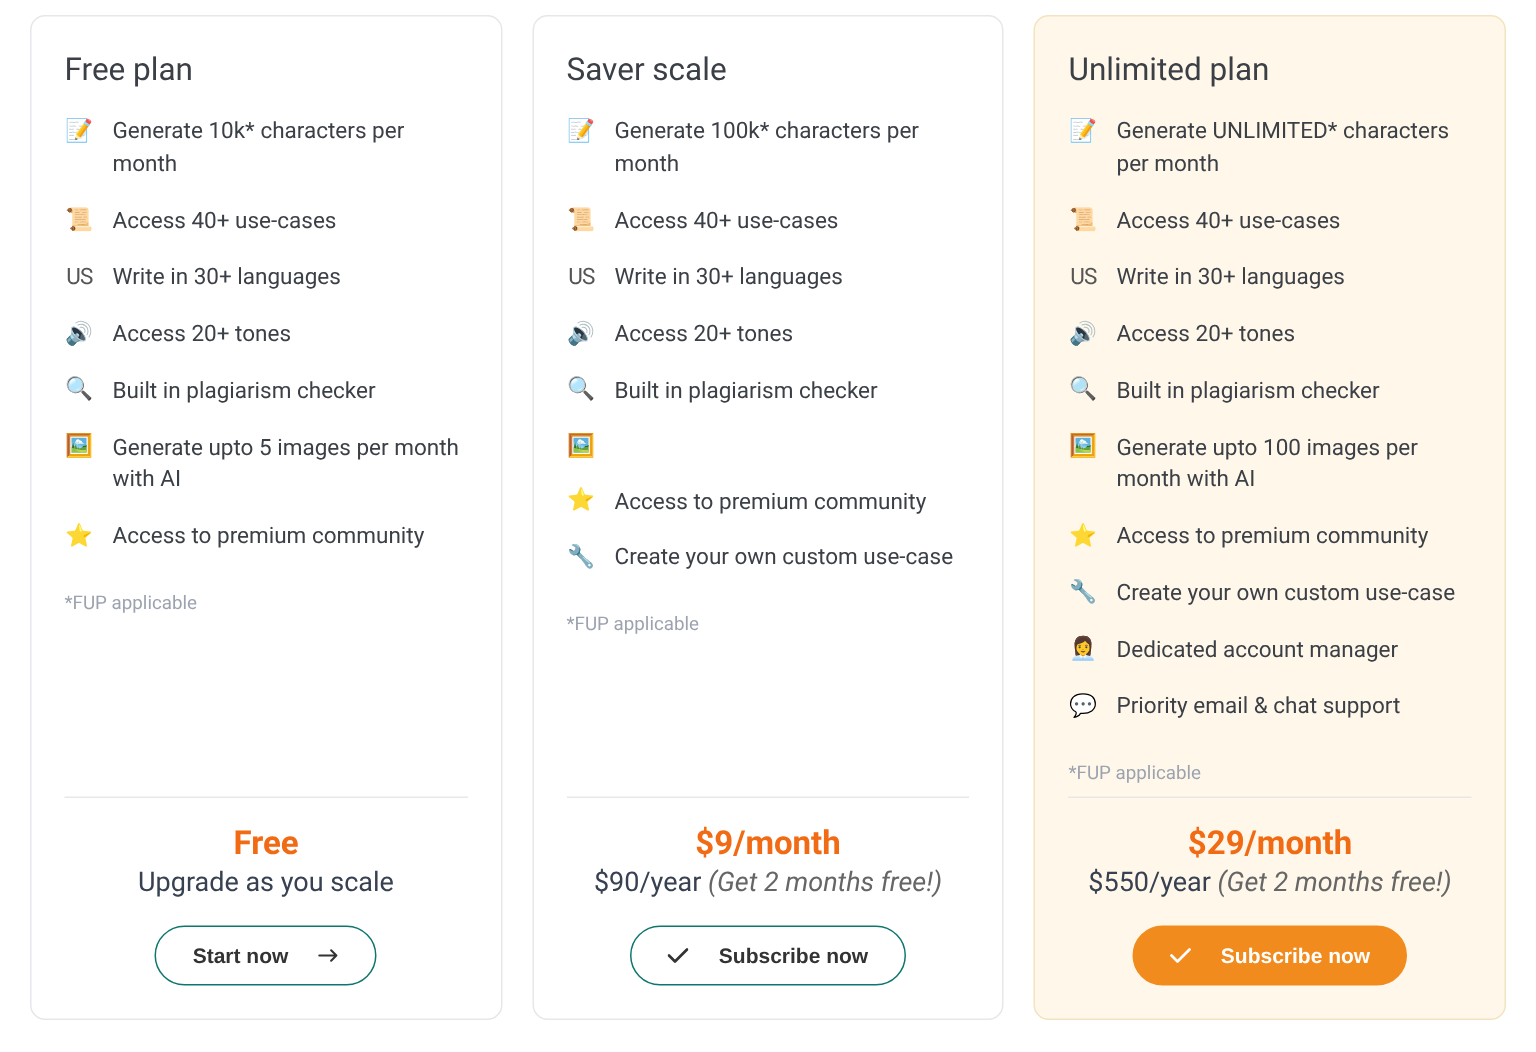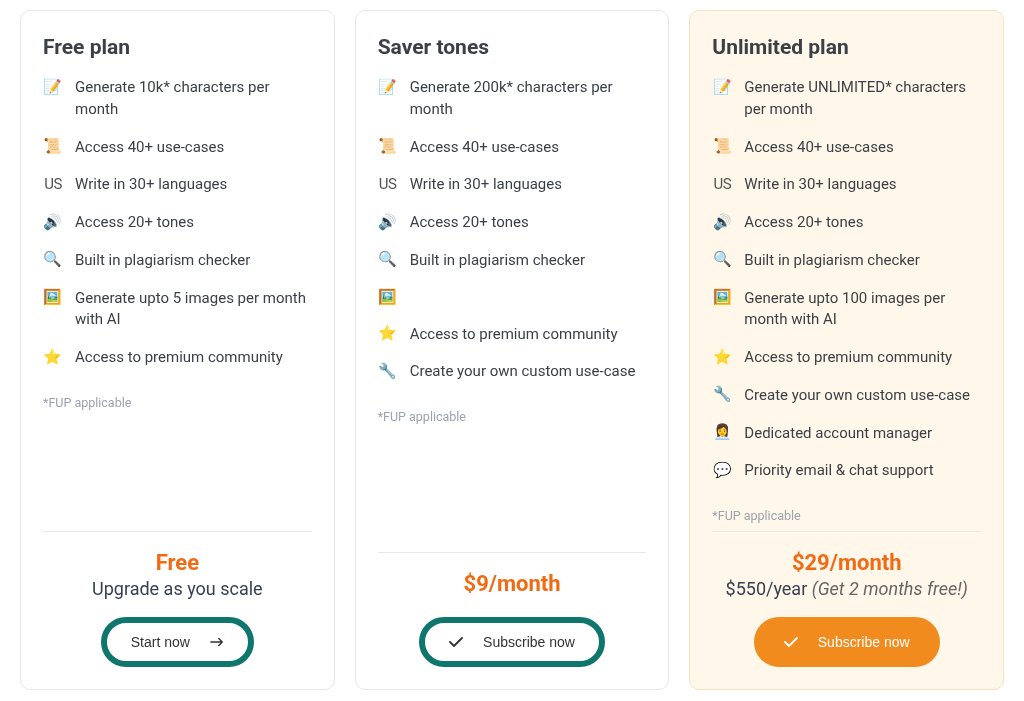--- a/index.html
+++ b/index.html
@@ -23,21 +23,21 @@
       display: flex;
       flex-direction: column;
       background: #ffffff;
     }
     .plan-card.highlighted {
       background: #fff8ea;
       border-color: #f3e3c0;
     }
     .plan-title {
       font-size: 21px;
-      font-weight: 700;
+      font-weight: 400;
       color: #3b3f46;
       margin-bottom: 18px;
     }
     .features {
       list-style: none;
       margin-bottom: 10px;
     }
     .feature-item {
       display: flex;
       align-items: flex-start;
@@ -96,23 +96,23 @@
       display: flex;
       justify-content: center;
     }
     .cta-button {
       display: inline-flex;
       align-items: center;
       gap: 20px;
       padding: 11px 24px;
       border-radius: 999px;
       font-size: 14px;
-      font-weight: 400;
+      font-weight: 700;
       cursor: pointer;
-      border: 6px solid #0f766e;
+      border: 1px solid #0f766e;
       background: #fff;
       color: #333;
     }
     .cta-button.primary {
       background: #f28b1e;
       border-color: #f28b1e;
       color: #fff;
     }
     .cta-icon {
       display: inline-flex;
@@ -169,25 +169,25 @@
           <span>Start now</span>
           <span class="cta-icon">
             <svg class="arrow-svg" viewBox="0 0 16 10" fill="none">
               <path d="M1 5h13M10 1l4 4-4 4" stroke="#333" stroke-width="1.6" stroke-linecap="round" stroke-linejoin="round"></path>
             </svg>
           </span>
         </button>
       </div>
     </div>
     <div class="plan-card">
-      <h2 class="plan-title">Saver tones</h2>
+      <h2 class="plan-title">Saver scale</h2>
       <ul class="features">
         <li class="feature-item">
           <span class="feature-icon">📝</span>
-          <span>Generate 200k* characters per month</span>
+          <span>Generate 100k* characters per month</span>
         </li>
         <li class="feature-item">
           <span class="feature-icon">📜</span>
           <span>Access 40+ use-cases</span>
         </li>
         <li class="feature-item">
           <span class="feature-icon icon-us">US</span>
           <span>Write in 30+ languages</span>
         </li>
         <li class="feature-item">
@@ -208,20 +208,21 @@
         <li class="feature-item">
           <span class="feature-icon">🔧</span>
           <span>Create your own custom use-case</span>
         </li>
       </ul>
       <div class="fup-note">*FUP applicable</div>
       <div class="spacer"></div>
       <hr class="divider">
       <div class="price-block">
         <div class="price-main">$9/month</div>
+        <div class="price-sub"><span>$90/year </span><span class="italic">(Get 2 months free!)</span></div>
       </div>
       <div class="cta-row">
         <button class="cta-button">
           <span class="cta-icon">
             <svg class="check-svg" viewBox="0 0 14 10" fill="none">
               <path d="M1 5l4 4 8-8" stroke="#333" stroke-width="1.8" stroke-linecap="round" stroke-linejoin="round"></path>
             </svg>
           </span>
           <span>Subscribe now</span>
         </button>

